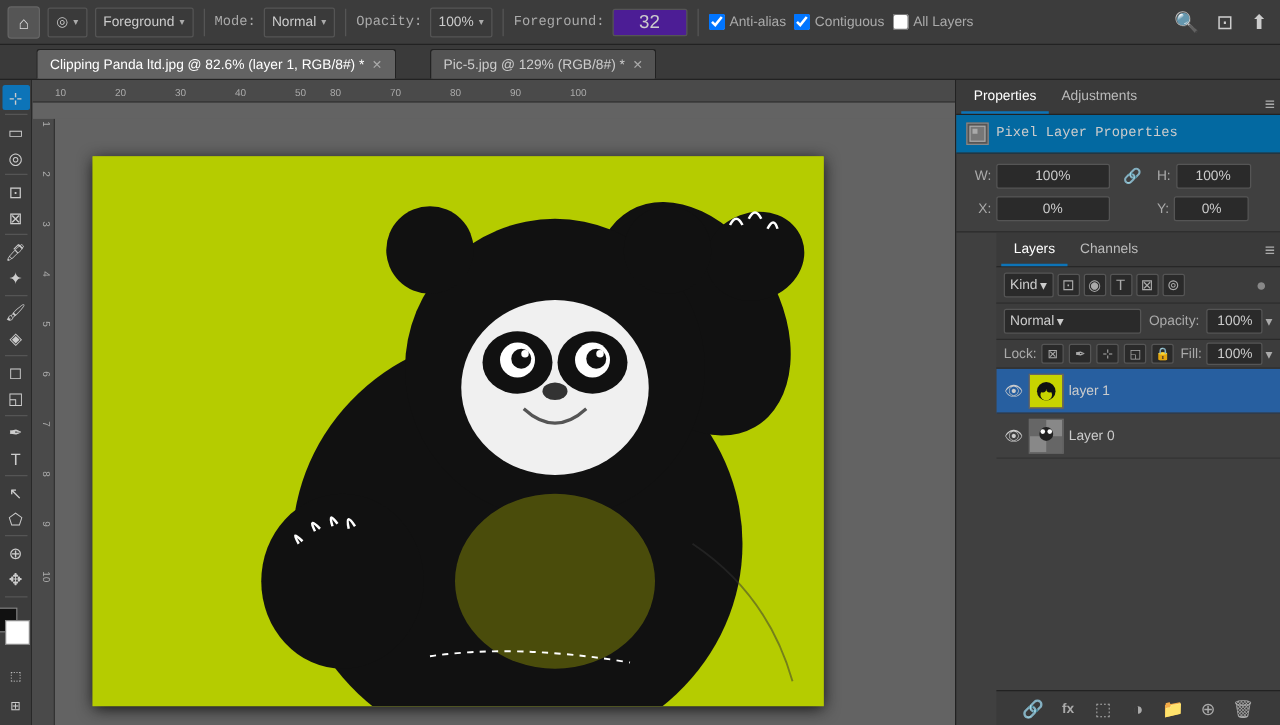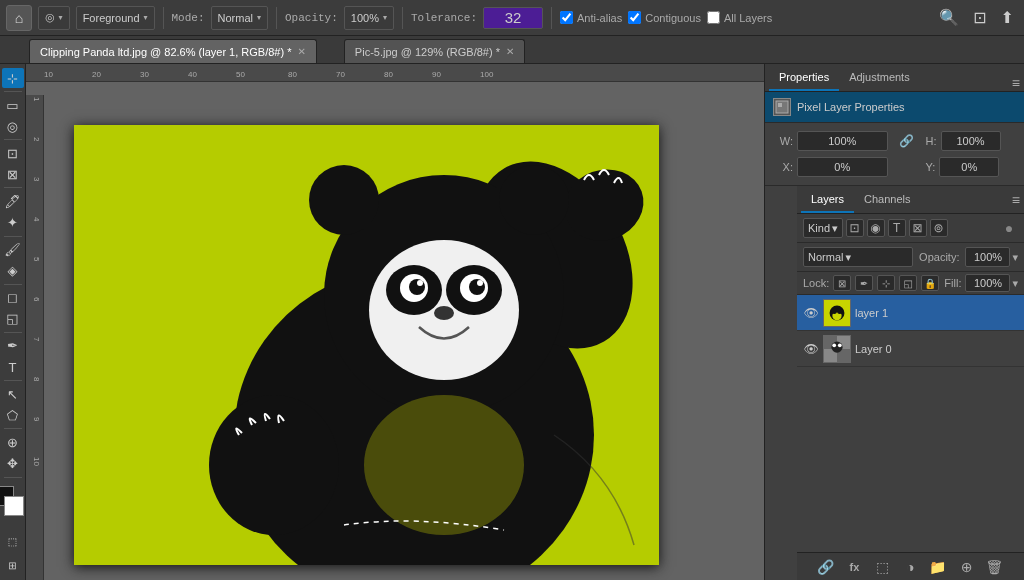--- a/index.html
+++ b/index.html
@@ -236,22 +236,23 @@
       display: flex; align-items: center;
     }
     .panel-tab.active { color: #fff; border-bottom: 2px solid #0d74b8; }
     .panel-menu-icon { margin-left: auto; cursor: pointer; color: #aaa; font-size: 14px; }
 
     .pixel-layer-header {
       display: flex;
       align-items: center;
       padding: 6px 8px;
       gap: 6px;
-      background: #0c4a6e;
+      background: #0369a1;
       border-bottom: 1px solid #2a2a2a;
+      font-family: Liberation Mono, monospace;
     }
     .pixel-layer-icon {
       width: 18px; height: 18px;
       border: 1px solid #888;
       background: #555;
       display: flex; align-items: center; justify-content: center;
       font-size: 9px;
     }
     .pixel-layer-label { font-size: 11px; color: #ccc; }
 
@@ -461,21 +462,21 @@
     <span>Normal</span>
     <span class="arrow">▾</span>
   </div>
   <div class="toolbar-separator"></div>
   <span class="toolbar-label">Opacity:</span>
   <div class="toolbar-dropdown">
     <span>100%</span>
     <span class="arrow">▾</span>
   </div>
   <div class="toolbar-separator"></div>
-  <span class="toolbar-label">Tolerance:</span>
+  <span class="toolbar-label">Foreground:</span>
   <input class="toolbar-input" value="32" style="">
   <div class="toolbar-separator"></div>
   <div class="toolbar-checkbox-group">
     <input type="checkbox" checked="" style="">
     <label>Anti-alias</label>
   </div>
   <div class="toolbar-checkbox-group">
     <input type="checkbox" checked="" style="">
     <label>Contiguous</label>
   </div>
@@ -543,21 +544,21 @@
 
   <div class="canvas-area">
 
     <div class="ruler-h">
       <div style="position:absolute; left:18px; right:0; top:0; bottom:0; display:flex; align-items:flex-end; padding-bottom:2px;">
         <div style="display:flex; gap:0; align-items:flex-end; width:100%;">
           <span style="width:48px;font-size:8px;color:#aaa;">10</span>
           <span style="width:48px;font-size:8px;color:#aaa;">20</span>
           <span style="width:48px;font-size:8px;color:#aaa;">30</span>
           <span style="width:48px;font-size:8px;color:#aaa;">40</span>
-          <span style="width:52px;font-size:8px;color:#aaa;">50</span>
+          <span style="width:28px;font-size:8px;color:#aaa;">50</span>
           <span style="width:48px;font-size:8px;color:#aaa;">80</span>
           <span style="width:48px;font-size:8px;color:#aaa;">70</span>
           <span style="width:48px;font-size:8px;color:#aaa;">80</span>
           <span style="width:48px;font-size:8px;color:#aaa;">90</span>
           <span style="width:48px;font-size:8px;color:#aaa;">100</span>
         </div>
       </div>
     </div>
     <div class="canvas-body">
 

